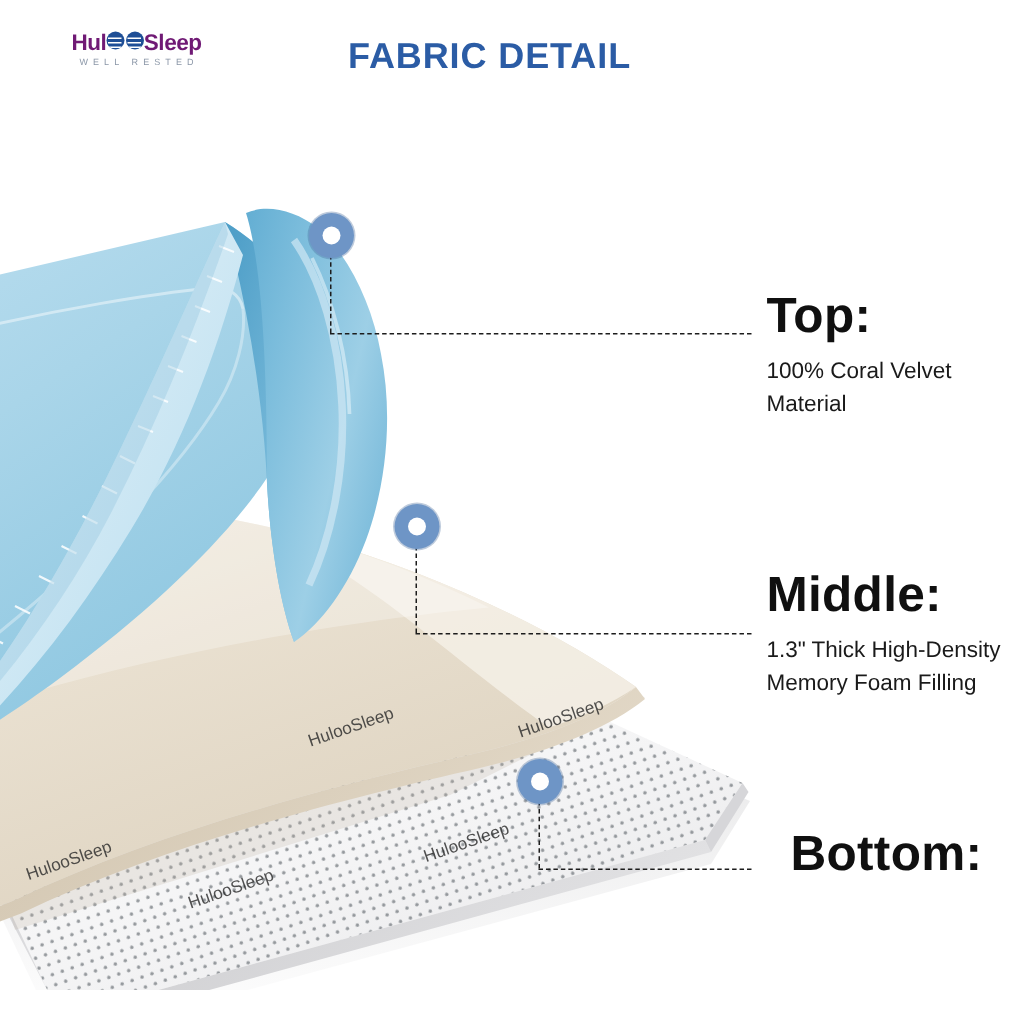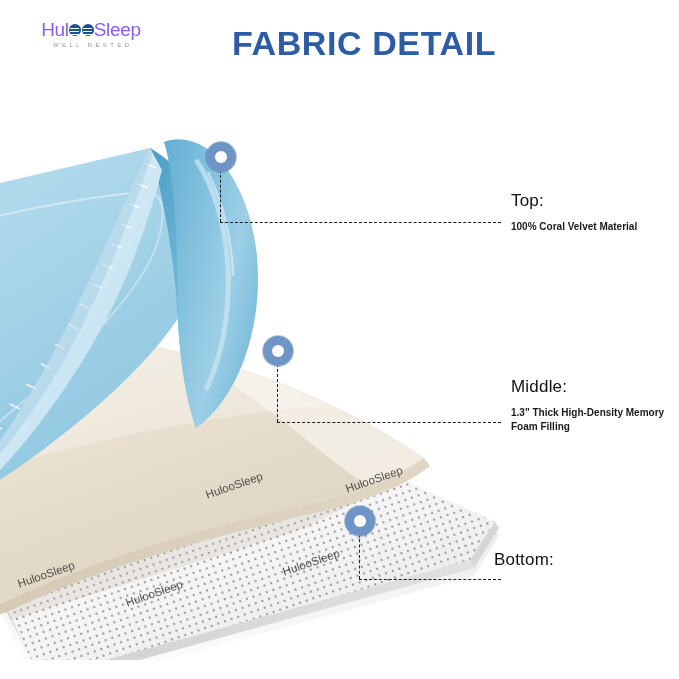--- a/index.html
+++ b/index.html
@@ -19,24 +19,24 @@
   
   #logo-block {
     position: absolute;
     left: 21px;
     top: 20px;
     width: 140px;
     text-align: center;
   }
   #logo-wordmark {
     font-family: "Liberation Sans", sans-serif;
-    font-weight: normal;
-    font-size: 19px;
+    font-weight: bold;
+    font-size: 15px;
     letter-spacing: -0.3px;
-    color: #8b5cf6;
+    color: #701a75;
     line-height: 1;
     white-space: nowrap;
   }
   .logo-oo {
     display: inline-block;
     position: relative;
     width: 25px;
     height: 15px;
     vertical-align: -2px;
   }
@@ -78,21 +78,21 @@
     color: #8b97a8;
     font-weight: normal;
     text-indent: 3.4px;
   }
 
   
   #page-title {
     position: absolute;
     left: 232px;
     top: 24px;
-    font-size: 34px;
+    font-size: 24px;
     font-weight: bold;
     color: #2b5ca5;
     letter-spacing: 0.6px;
     white-space: nowrap;
   }
 
   
   #artwork {
     position: absolute;
     left: 0;
@@ -141,33 +141,32 @@
   }
   .leader-h {
     position: absolute;
     height: 0;
     border-top: 1.6px dashed #1c1c1c;
   }
 
   
   .callout { position: absolute; }
   .callout-title {
-    font-size: 17px;
-    font-weight: normal;
+    font-size: 33px;
+    font-weight: bold;
     color: #101010;
     letter-spacing: 0.2px;
     line-height: 1.1;
   }
   .callout-desc {
     margin-top: 9px;
-    font-size: 10px;
+    font-size: 15px;
     color: #1a1a1a;
     line-height: 1.42;
     max-width: 160px;
-    font-weight: bold;
   }
 </style>
 </head>
 <body>
 
 <div id="page">
 
   <div id="logo-block">
     <div id="logo-wordmark">
       <span>Hul</span><span class="logo-oo">
@@ -358,17 +357,17 @@
   <div class="leader-h" style="left:277px; top:422px; width:224px;"></div>
   <div class="marker" style="left:263px; top:336px;"></div>
   <div class="callout" style="left:511px; top:378px;">
     <div class="callout-title">Middle:</div>
     <div class="callout-desc">1.3" Thick High-Density Memory Foam Filling</div>
   </div>
 
   <div class="leader-v" style="left:359px; top:534px; height:45px;"></div>
   <div class="leader-h" style="left:359px; top:579px; width:142px;"></div>
   <div class="marker" style="left:345px; top:506px;"></div>
-  <div class="callout" style="left:494px; top:551px;">
+  <div class="callout" style="left:527px; top:551px;">
     <div class="callout-title">Bottom:</div>
   </div>
 
 </div>
 
 </body></html>

